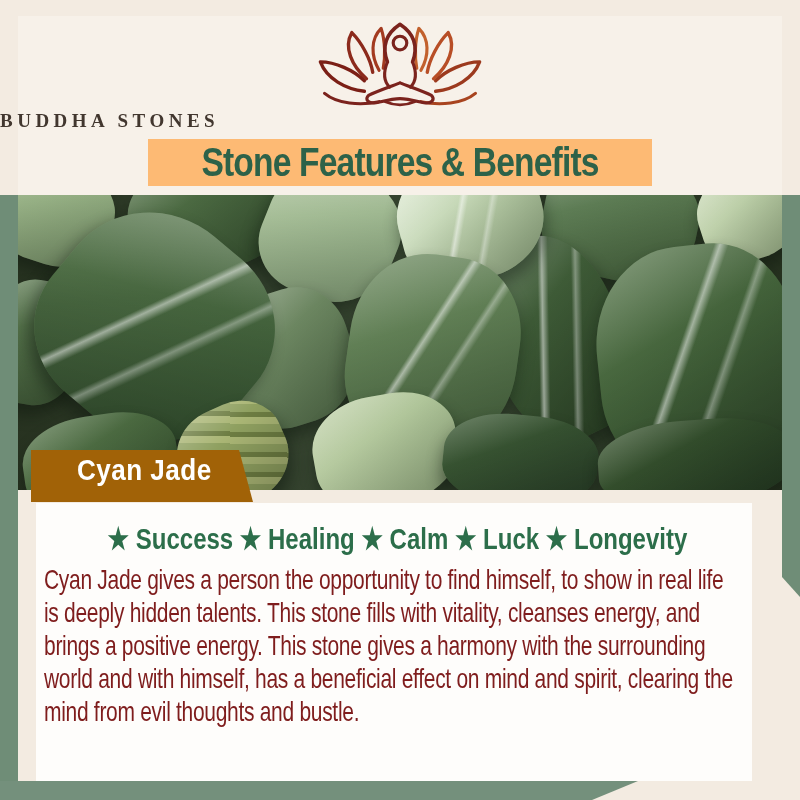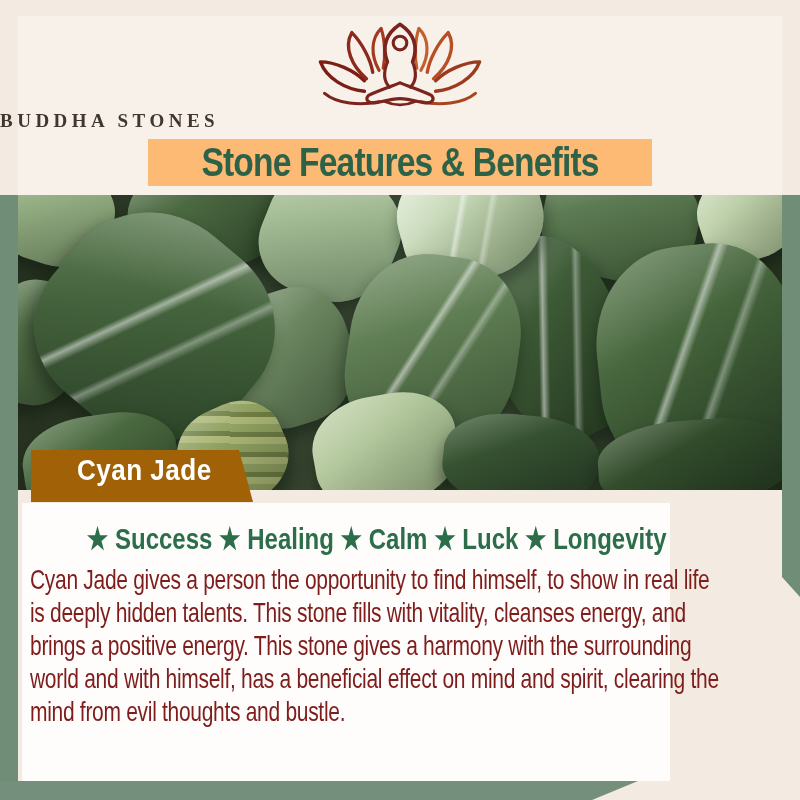--- a/index.html
+++ b/index.html
@@ -54,21 +54,21 @@
     clip-path:polygon(0 0,100% 0,calc(100% - 46px) 100%,0 100%);}
 
   
   .badge{position:absolute;left:0;top:450px;width:222px;height:52px;background:#a16207;
     clip-path:polygon(0 0,208px 0,222px 100%,0 100%);z-index:5;margin-left:31px;}
   .badge span{display:inline-block;margin-left:46px;line-height:40px;font-size:29px;
     font-weight:bold;color:#ffffff;letter-spacing:.5px;white-space:nowrap;
     transform:scaleX(.9);transform-origin:left center;}
 
   
-  .panel{position:absolute;left:22px;top:503px;width:648px;height:278px;background:#fefdfb;}
+  .panel{position:absolute;left:36px;top:503px;width:716px;height:278px;background:#fefdfb;}
   .benefits{margin-top:18px;width:100%;text-align:center;font-size:30px;font-weight:bold;
     color:#2c6e4a;white-space:nowrap;transform:scaleX(.8);transform-origin:center;}
   .desc{position:absolute;left:8px;top:60px;width:738px;color:#7f1d1d;}
   .desc .dline{white-space:nowrap;font-size:28px;line-height:33px;letter-spacing:-.4px;
     transform:scaleX(.75);transform-origin:left center;}
 </style>
 </head>
 <body>
 
 <div class="poster">

